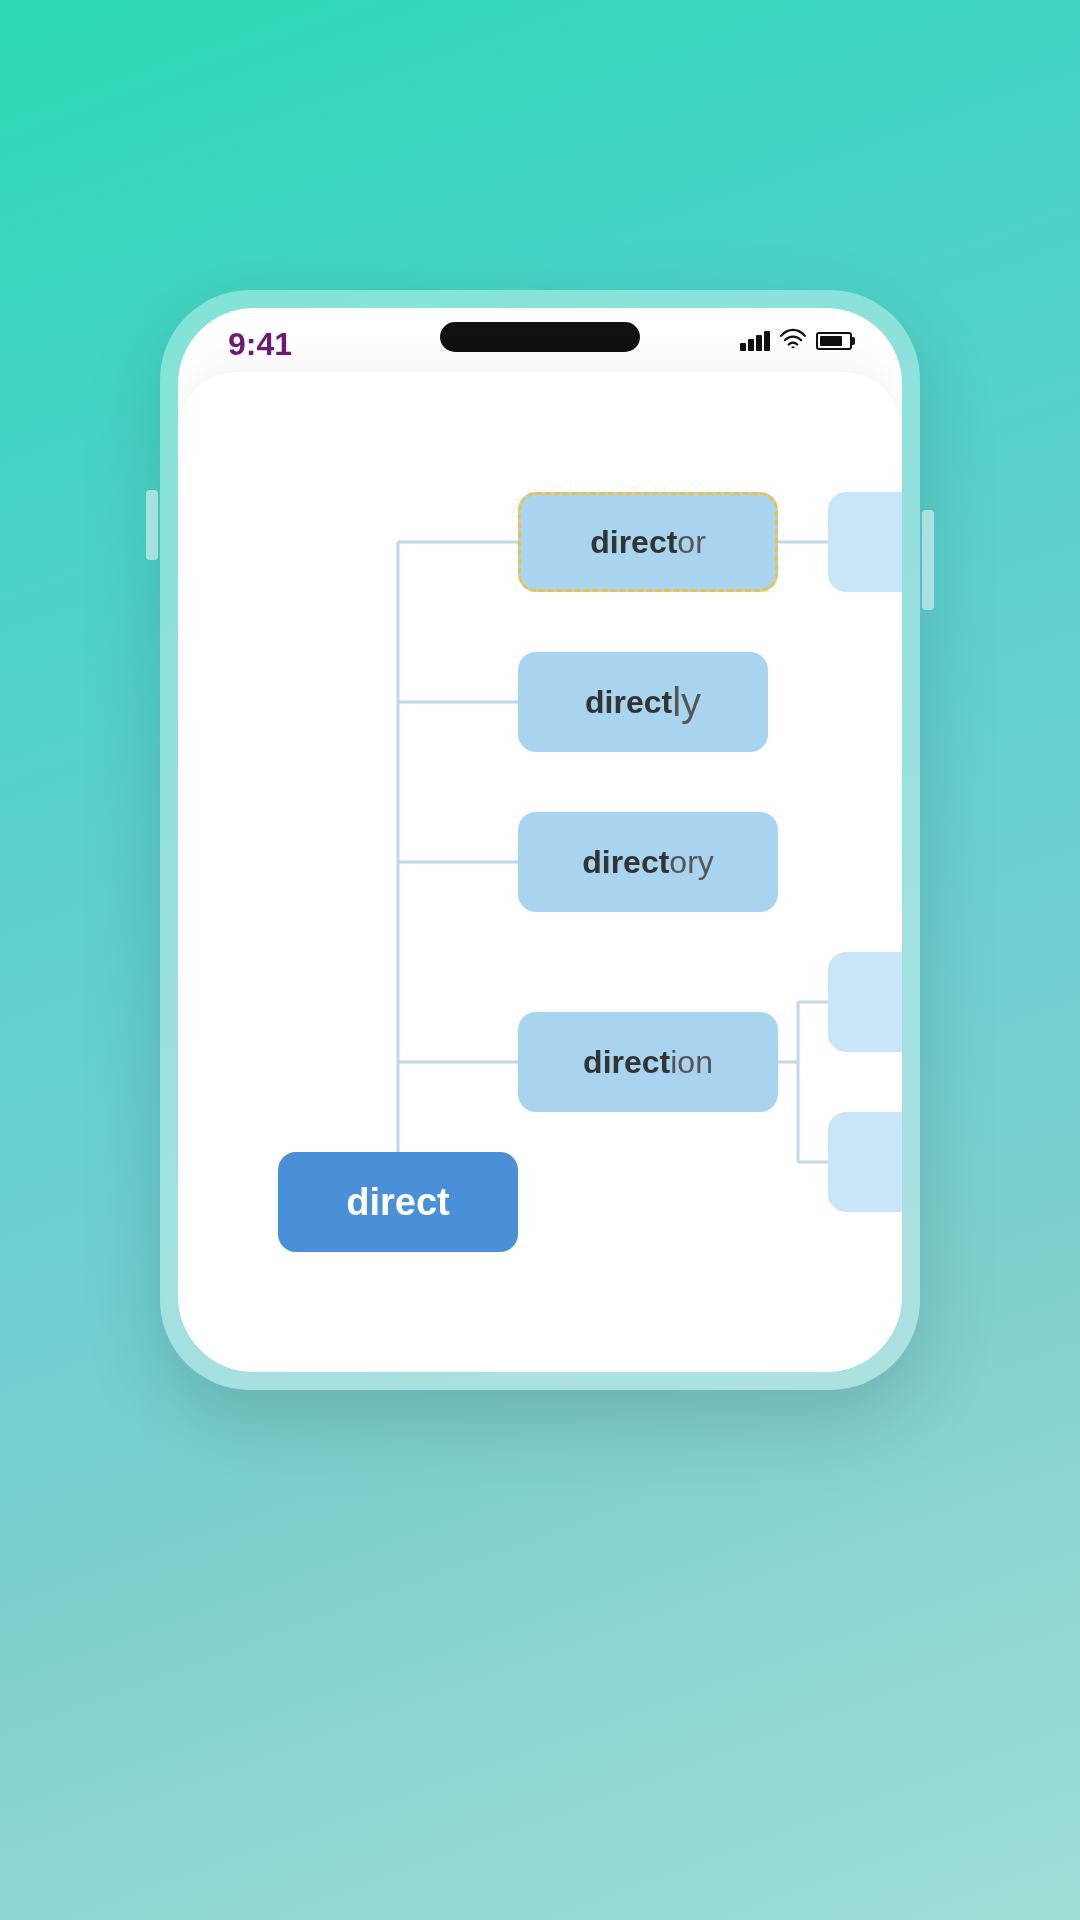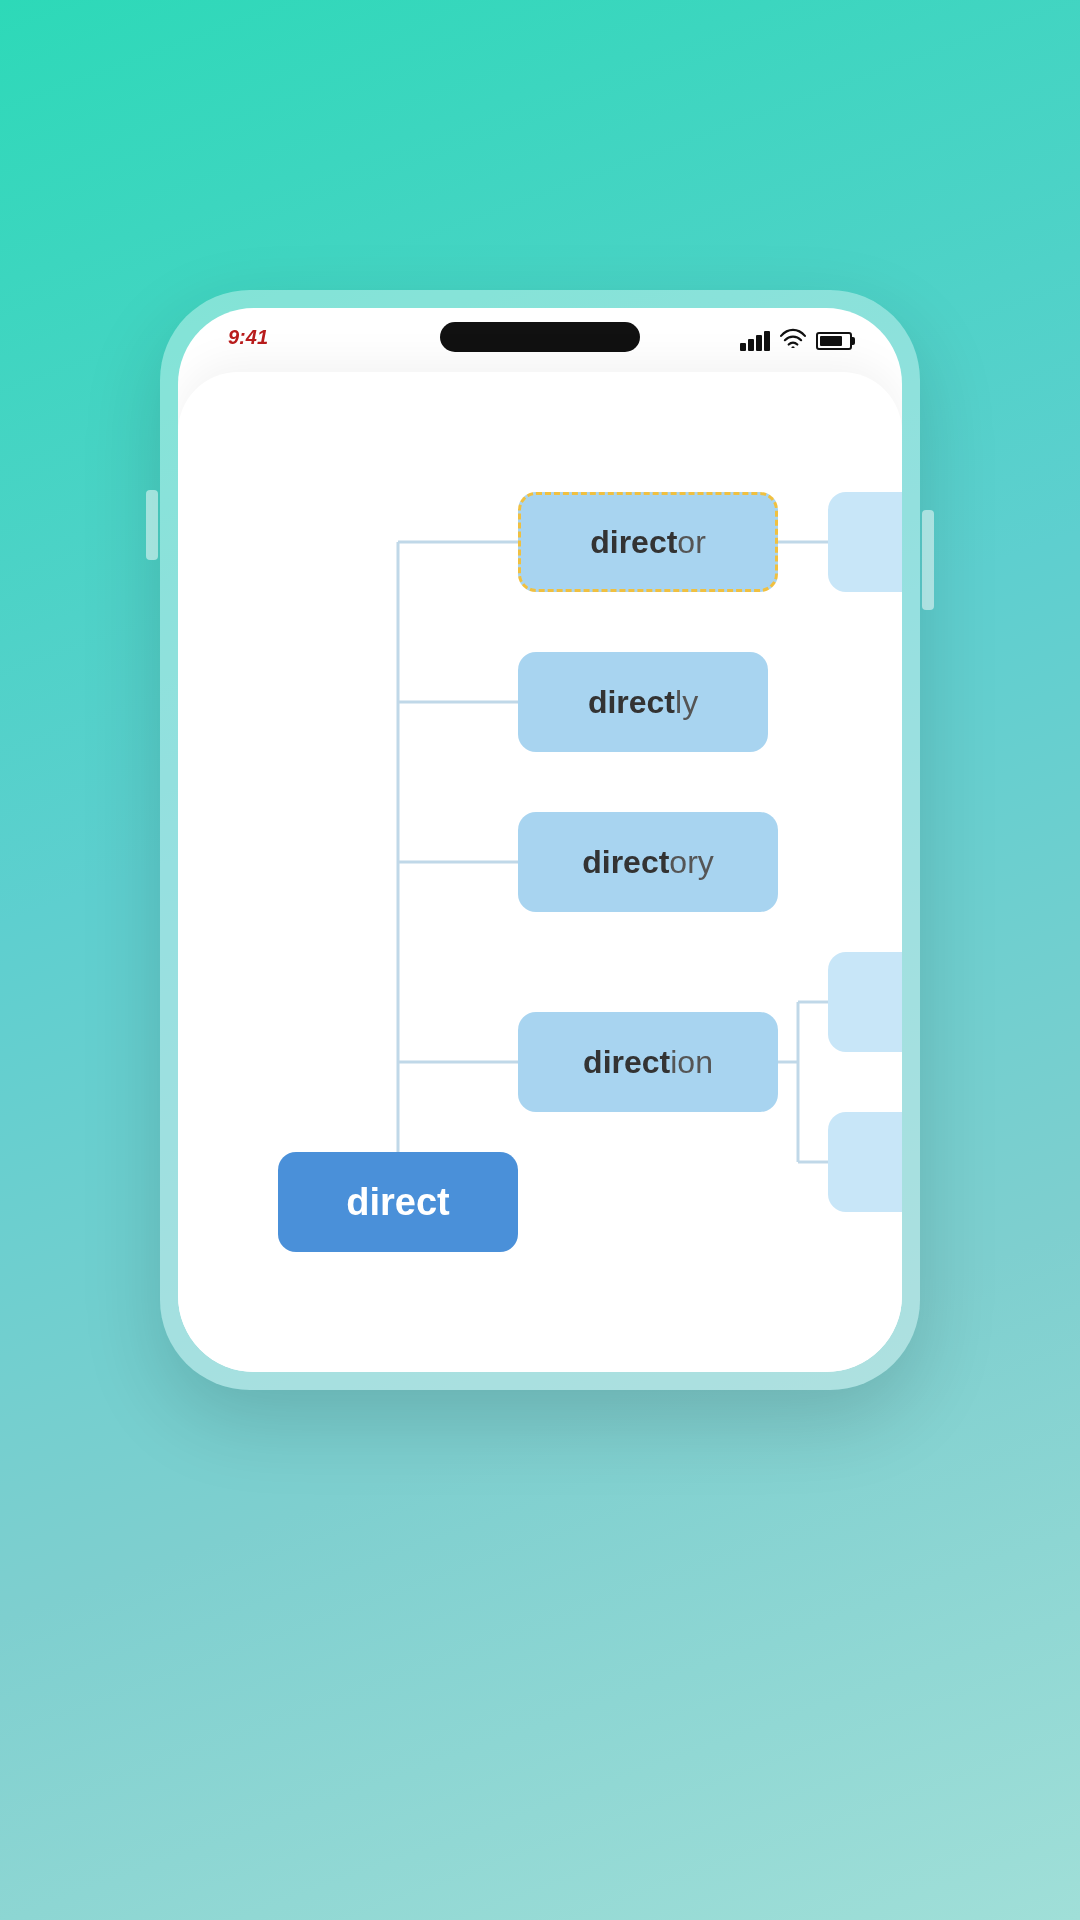--- a/index.html
+++ b/index.html
@@ -91,24 +91,23 @@
       left: 0;
       right: 0;
       height: 80px;
       display: flex;
       align-items: flex-start;
       justify-content: space-between;
       padding: 18px 50px 0;
     }
 
     .phone-time {
-      font-size: 20px;
+      font-size: 32px;
       font-weight: 700;
-      color: #b91c1c;
-      font-style: italic;
+      color: #701a75;
     }
 
     .phone-status-icons {
       display: flex;
       align-items: center;
       gap: 10px;
       margin-top: 2px;
     }
 
     .status-signal {
@@ -597,21 +596,21 @@
             </div>
           </div>
 
           <div class="word-node node-directorship">
             
           </div>
 
           <div class="word-node node-directly">
             <div class="node-text-wrap">
               <span style="font-weight:700;color:#333;font-size:32px;">direct</span>
-                <span style="color:#555;font-size:32px;">ly</span>
+                <span style="color:#555;font-size:40px;">ly</span>
             </div>
           </div>
 
           <div class="word-node node-directory">
             <div class="node-text-wrap">
               <span style="font-weight:700;color:#333;font-size:32px;">direct</span>
                 <span style="color:#555;font-size:32px;">ory</span>
             </div>
           </div>
 

